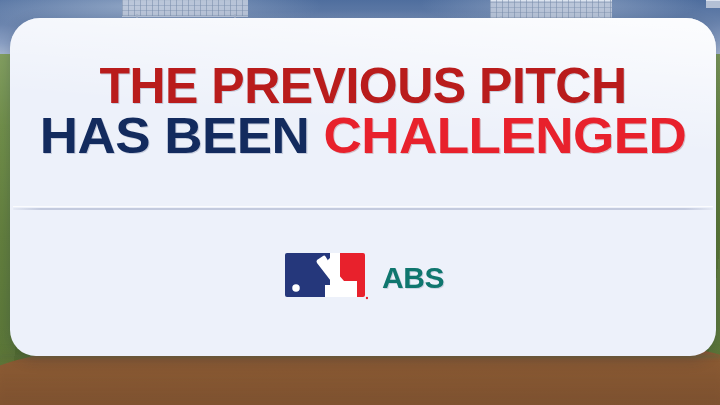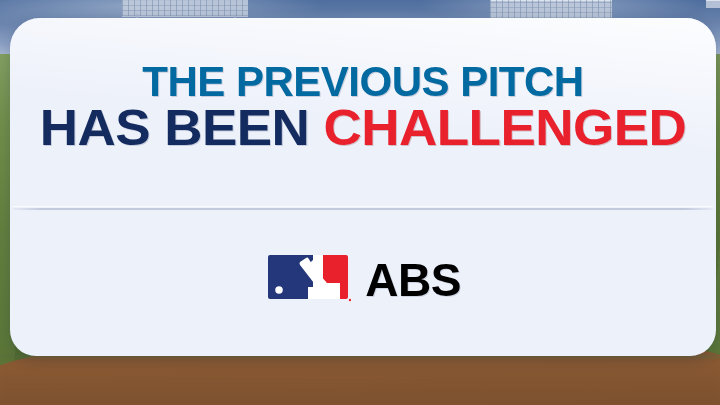--- a/index.html
+++ b/index.html
@@ -127,22 +127,22 @@
   }
   .hl-line {
     display: block;
     font-weight: 700;
     font-style: normal;
     letter-spacing: -0.5px;
     white-space: nowrap;
     text-shadow: 1px 1px 0 rgba(20,40,90,.18);
   }
   .hl-line-1 {
-    font-size: 42px;
-    color: #0369a1;
+    font-size: 50px;
+    color: #b91c1c;
     transform: scaleX(1.0);
   }
   .hl-line-2 {
     font-size: 50px;
     margin-top: 2px;
     transform: scaleX(1.06);
   }
   .hl-navy { color: #132b5e; }
   .hl-red  { color: #e8212c; text-shadow: 1px 1px 0 rgba(120,10,20,.22); }
 
@@ -175,23 +175,23 @@
     align-items: center;
     justify-content: center;
     gap: 14px;
   }
   .mlb-logo {
     display: block;
     width: 86px;
     height: 50px;
   }
   .abs-text {
-    font-size: 46px;
+    font-size: 30px;
     font-weight: 700;
-    color: #000000;
+    color: #0f766e;
     letter-spacing: -0.5px;
     line-height: 1;
     transform: translateY(-1px);
     text-shadow: 1px 1px 0 rgba(20,40,90,.15);
     user-select: none;
     margin-top: 8px;
   }
 </style>
 </head>
 <body>

